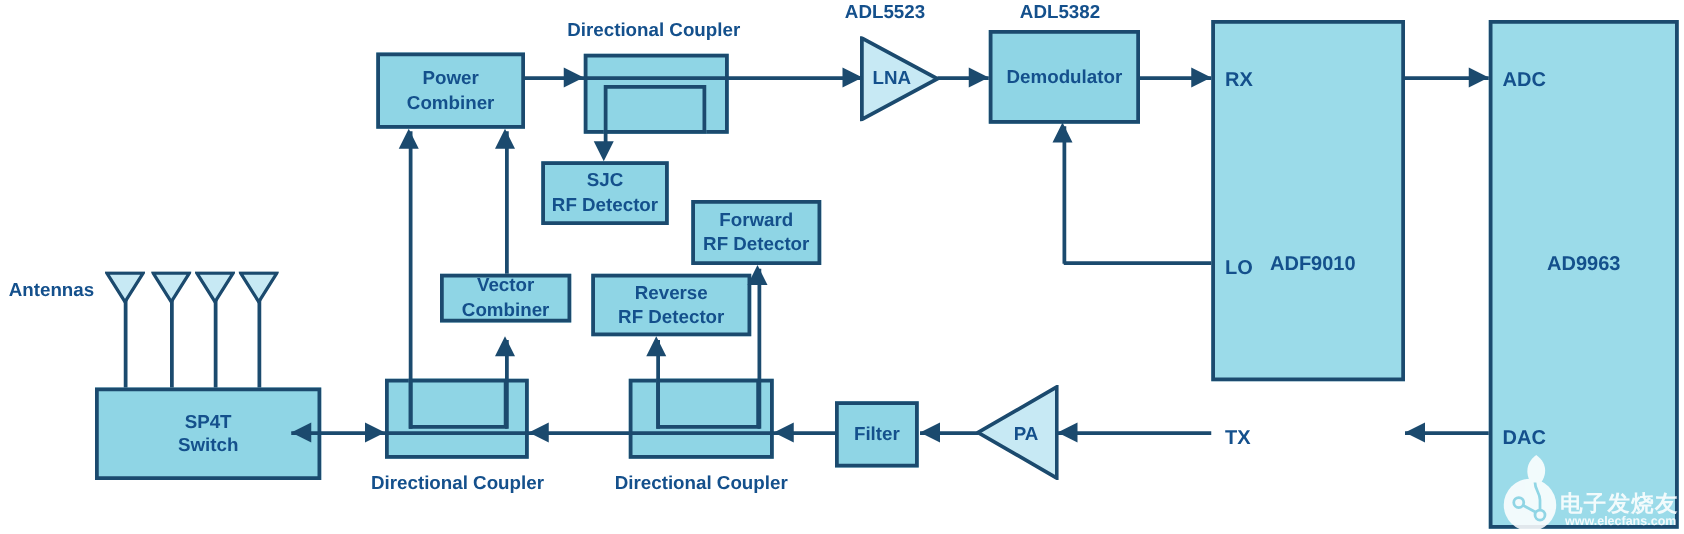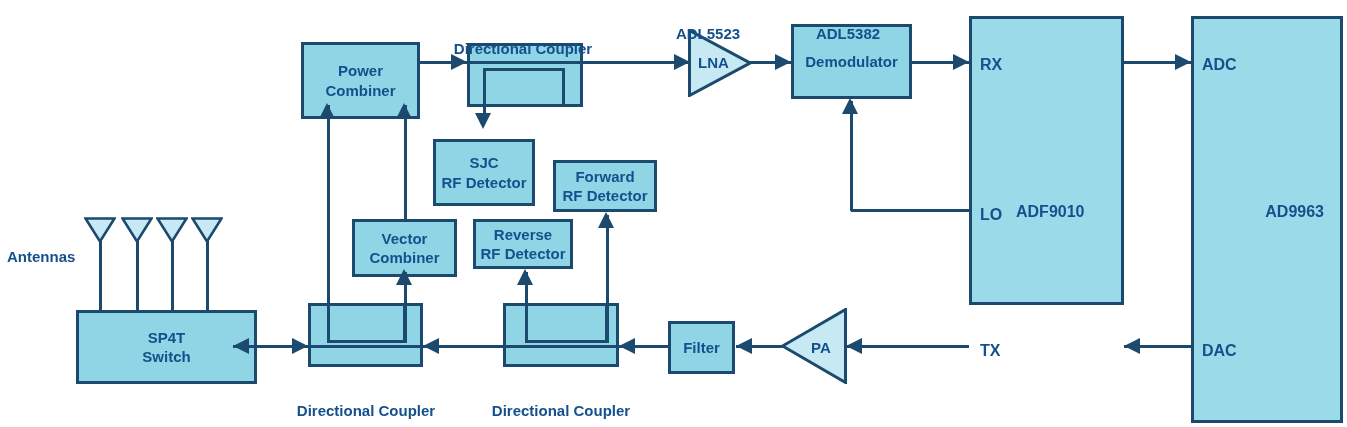--- a/index.html
+++ b/index.html
@@ -22,61 +22,61 @@
   .chip .port{position:absolute;color:var(--text);font-weight:bold;font-size:16px;}
   .coupler-outer{position:absolute;background:var(--box-fill);border:3px solid var(--line);z-index:2;}
   .coupler-inner{position:absolute;background:var(--box-fill);border:3px solid var(--line);z-index:3;}
   .hline{position:absolute;height:3px;background:var(--line);z-index:4;}
   .vline{position:absolute;width:3px;background:var(--line);z-index:4;}
   .arr{position:absolute;width:0;height:0;z-index:5;}
   .arr.r{border-top:8px solid transparent;border-bottom:8px solid transparent;border-left:16px solid var(--line);}
   .arr.l{border-top:8px solid transparent;border-bottom:8px solid transparent;border-right:16px solid var(--line);}
   .arr.u{border-left:8px solid transparent;border-right:8px solid transparent;border-bottom:16px solid var(--line);}
   .arr.d{border-left:8px solid transparent;border-right:8px solid transparent;border-top:16px solid var(--line);}
-  .lbl{position:absolute;color:var(--text);font-weight:bold;font-size:15px;text-align:center;z-index:6;white-space:nowrap;margin-top:24px;}
+  .lbl{position:absolute;color:var(--text);font-weight:bold;font-size:15px;text-align:center;z-index:6;white-space:nowrap;}
   .tri{position:absolute;z-index:2;}
   .tri-lbl{position:absolute;color:var(--text);font-weight:bold;font-size:15px;z-index:6;}
   #watermark{position:absolute;left:1196px;top:362px;width:150px;height:64px;opacity:.87;z-index:7;}
   #wm-brand{position:absolute;left:52px;top:29px;color:#fff;font-weight:bold;font-size:18px;letter-spacing:1px;white-space:nowrap;}
   #wm-url{position:absolute;left:56px;top:50px;color:#fff;font-weight:bold;font-size:10px;white-space:nowrap;}
 </style>
 </head>
 <body>
 
 <div id="stage">
 
   <div class="chip" style="left:969px;top:16px;width:155px;height:289px">
     <span class="port" style="left:8px;top:37px">RX</span>
     <span class="port" style="left:8px;top:187px">LO</span>
     <span class="port" style="left:44px;top:184px">ADF9010</span>
     <span class="port" style="left:8px;top:323px">TX</span>
   </div>
   <div class="chip" style="left:1191px;top:16px;width:152px;height:407px">
     <span class="port" style="left:8px;top:37px">ADC</span>
-    <span class="port" style="left:0;right:16px;top:184px;text-align:right">AD9963</span>
+    <span class="port" style="left:0;right:0;top:184px;text-align:center">AD9963</span>
     <span class="port" style="left:8px;top:323px">DAC</span>
   </div>
 
-  <div class="box" style="left:301px;top:42px;width:119px;height:77px">
+  <div class="box" style="left:301px;top:42px;width:119px;height:61px">
     <span>Power</span>
     <span>Combiner</span>
   </div>
-  <div class="box" style="left:433px;top:139px;width:102px;height:67px">
+  <div class="box" style="left:433px;top:129px;width:102px;height:51px">
     <span>SJC</span>
     <span>RF Detector</span>
   </div>
   <div class="box" style="left:553px;top:160px;width:104px;height:52px">
     <span>Forward</span>
     <span>RF Detector</span>
   </div>
-  <div class="box" style="left:352px;top:219px;width:105px;height:58px">
+  <div class="box" style="left:352px;top:219px;width:105px;height:39px">
     <span>Vector</span>
     <span>Combiner</span>
   </div>
-  <div class="box" style="left:473px;top:219px;width:100px;height:50px">
+  <div class="box" style="left:473px;top:219px;width:128px;height:50px">
     <span>Reverse</span>
     <span>RF Detector</span>
   </div>
   <div class="box" style="left:76px;top:310px;width:181px;height:74px">
     <span>SP4T</span>
     <span>Switch</span>
   </div>
   <div class="box" style="left:791px;top:24px;width:121px;height:75px">
     <span>Demodulator</span>
   </div>
@@ -157,14 +157,25 @@
   <div class="arr d" style="left:474.5px;top:113px"></div>
   <div class="arr u" style="left:841.5px;top:98px"></div>
 
   <div class="lbl" style="left:7px;top:224px">Antennas</div>
   <div class="lbl" style="left:443px;top:16px;width:160px">Directional Coupler</div>
   <div class="lbl" style="left:286px;top:378px;width:160px">Directional Coupler</div>
   <div class="lbl" style="left:481px;top:378px;width:160px">Directional Coupler</div>
   <div class="lbl" style="left:658px;top:1px;width:100px">ADL5523</div>
   <div class="lbl" style="left:798px;top:1px;width:100px">ADL5382</div>
 
+  <div id="watermark">
+    <svg width="50" height="64" style="position:absolute;left:4px;top:0">
+      <path d="M29 2 C39 9 38 21 29 28 C20 22 19 9 29 2 Z" fill="#ffffff"></path>
+      <circle cx="24" cy="42" r="21" fill="#ffffff"></circle>
+      <circle cx="15" cy="40" r="4" fill="none" stroke="#8FD5E5" stroke-width="2.2"></circle>
+      <circle cx="32" cy="50" r="4" fill="none" stroke="#8FD5E5" stroke-width="2.2"></circle>
+      <path d="M18 42 L29 48 M32 46 L32 38 C32 32 28 30 28 24" fill="none" stroke="#8FD5E5" stroke-width="2.2"></path>
+    </svg>
+    <span id="wm-brand">电子发烧友</span>
+    <span id="wm-url">www.elecfans.com</span>
+  </div>
 
 </div>
 
 </body></html>

